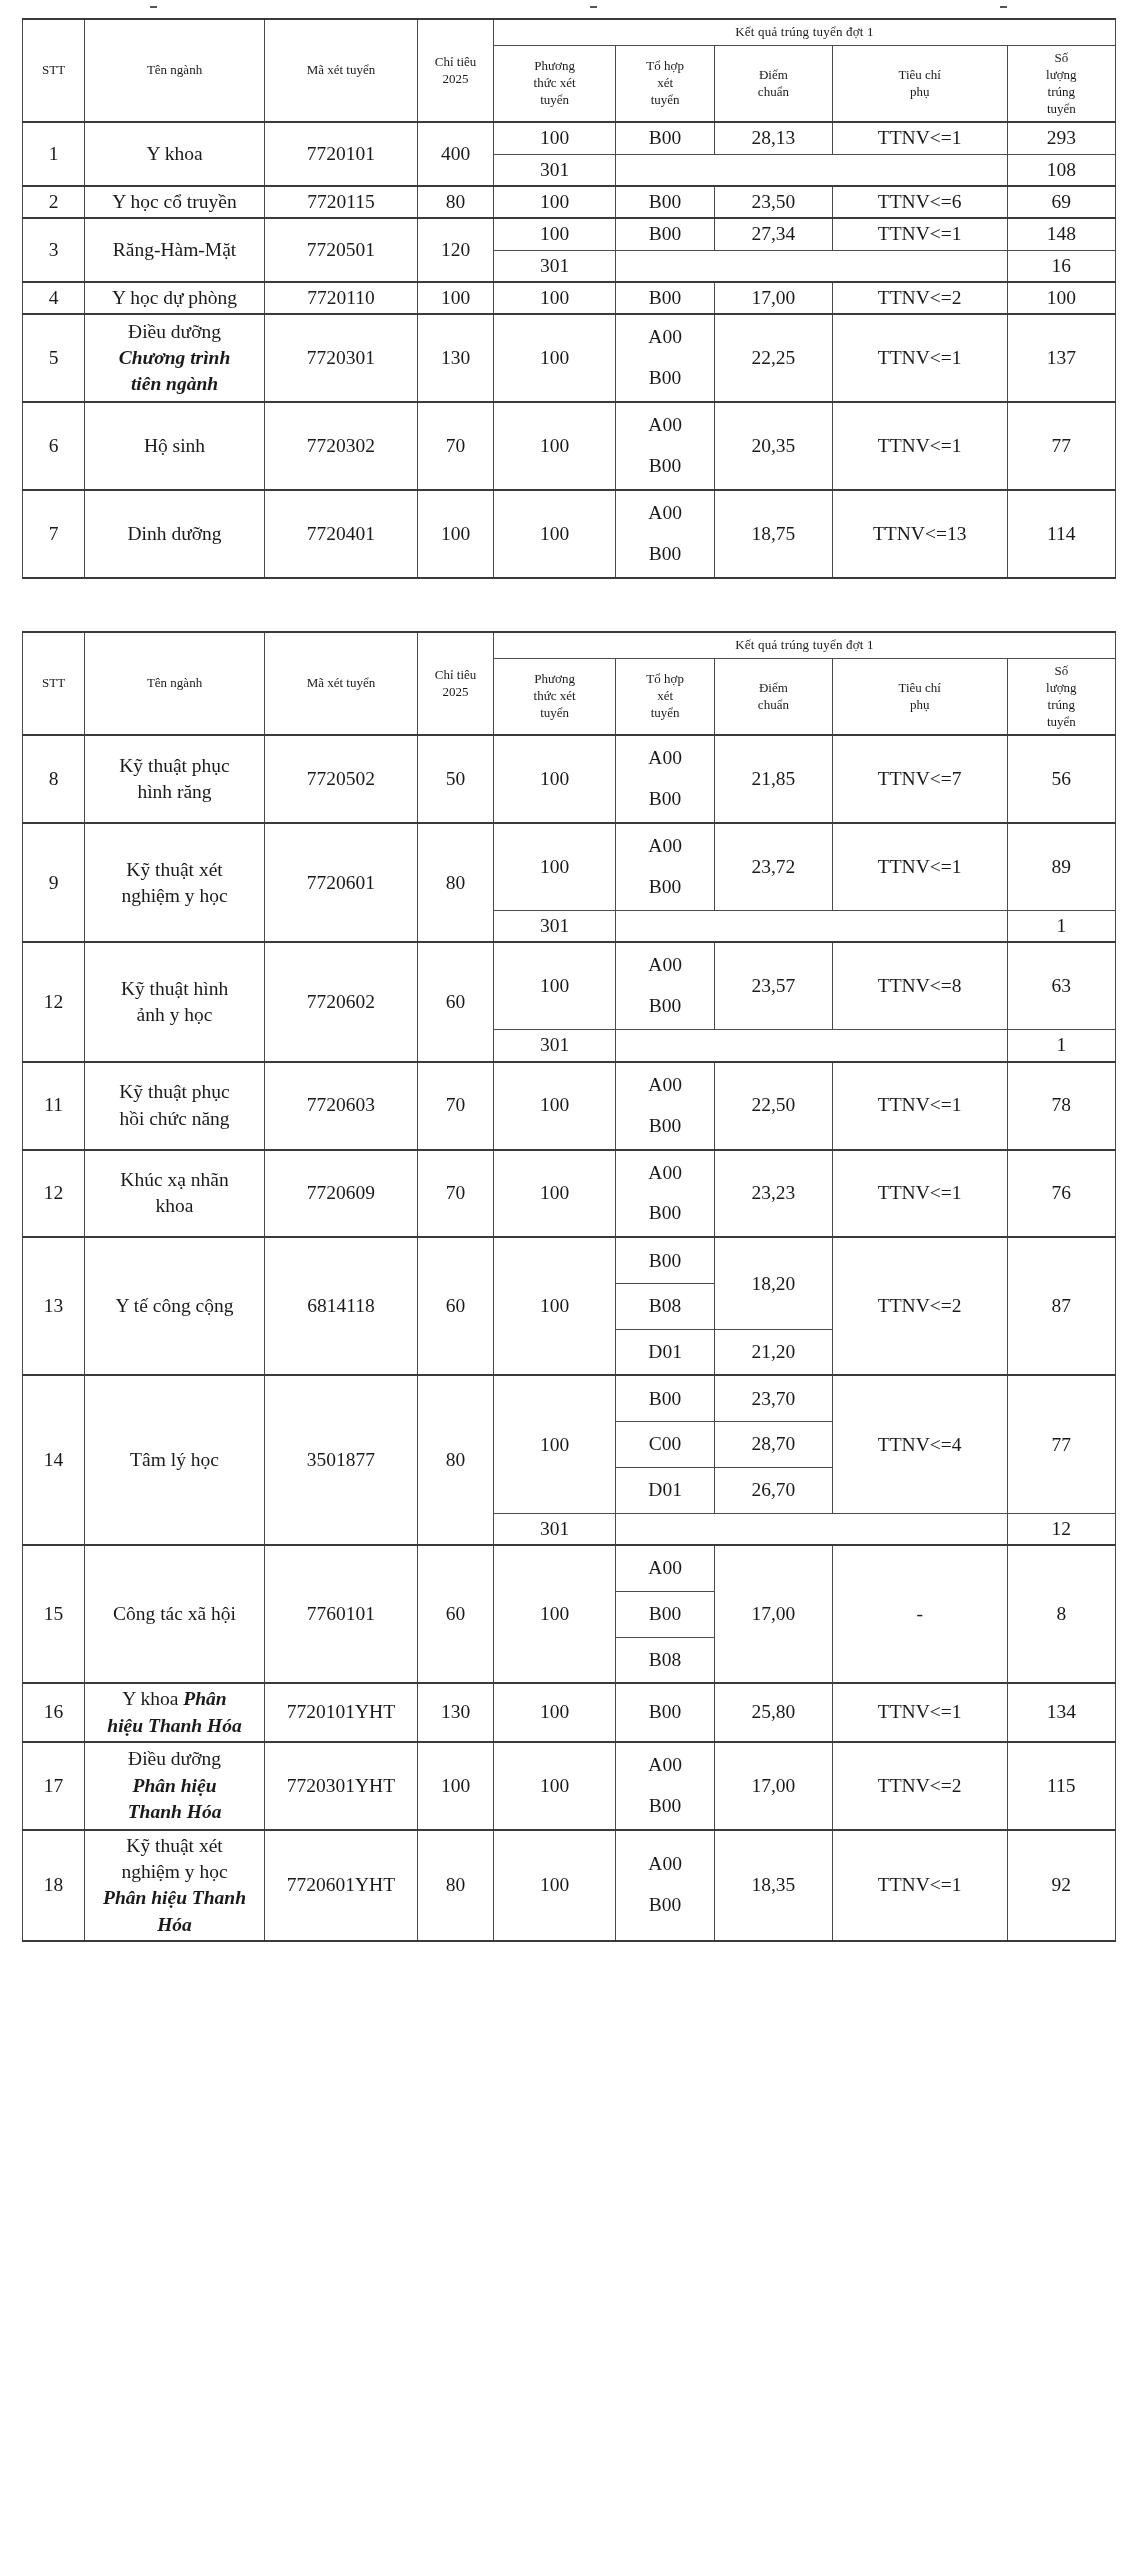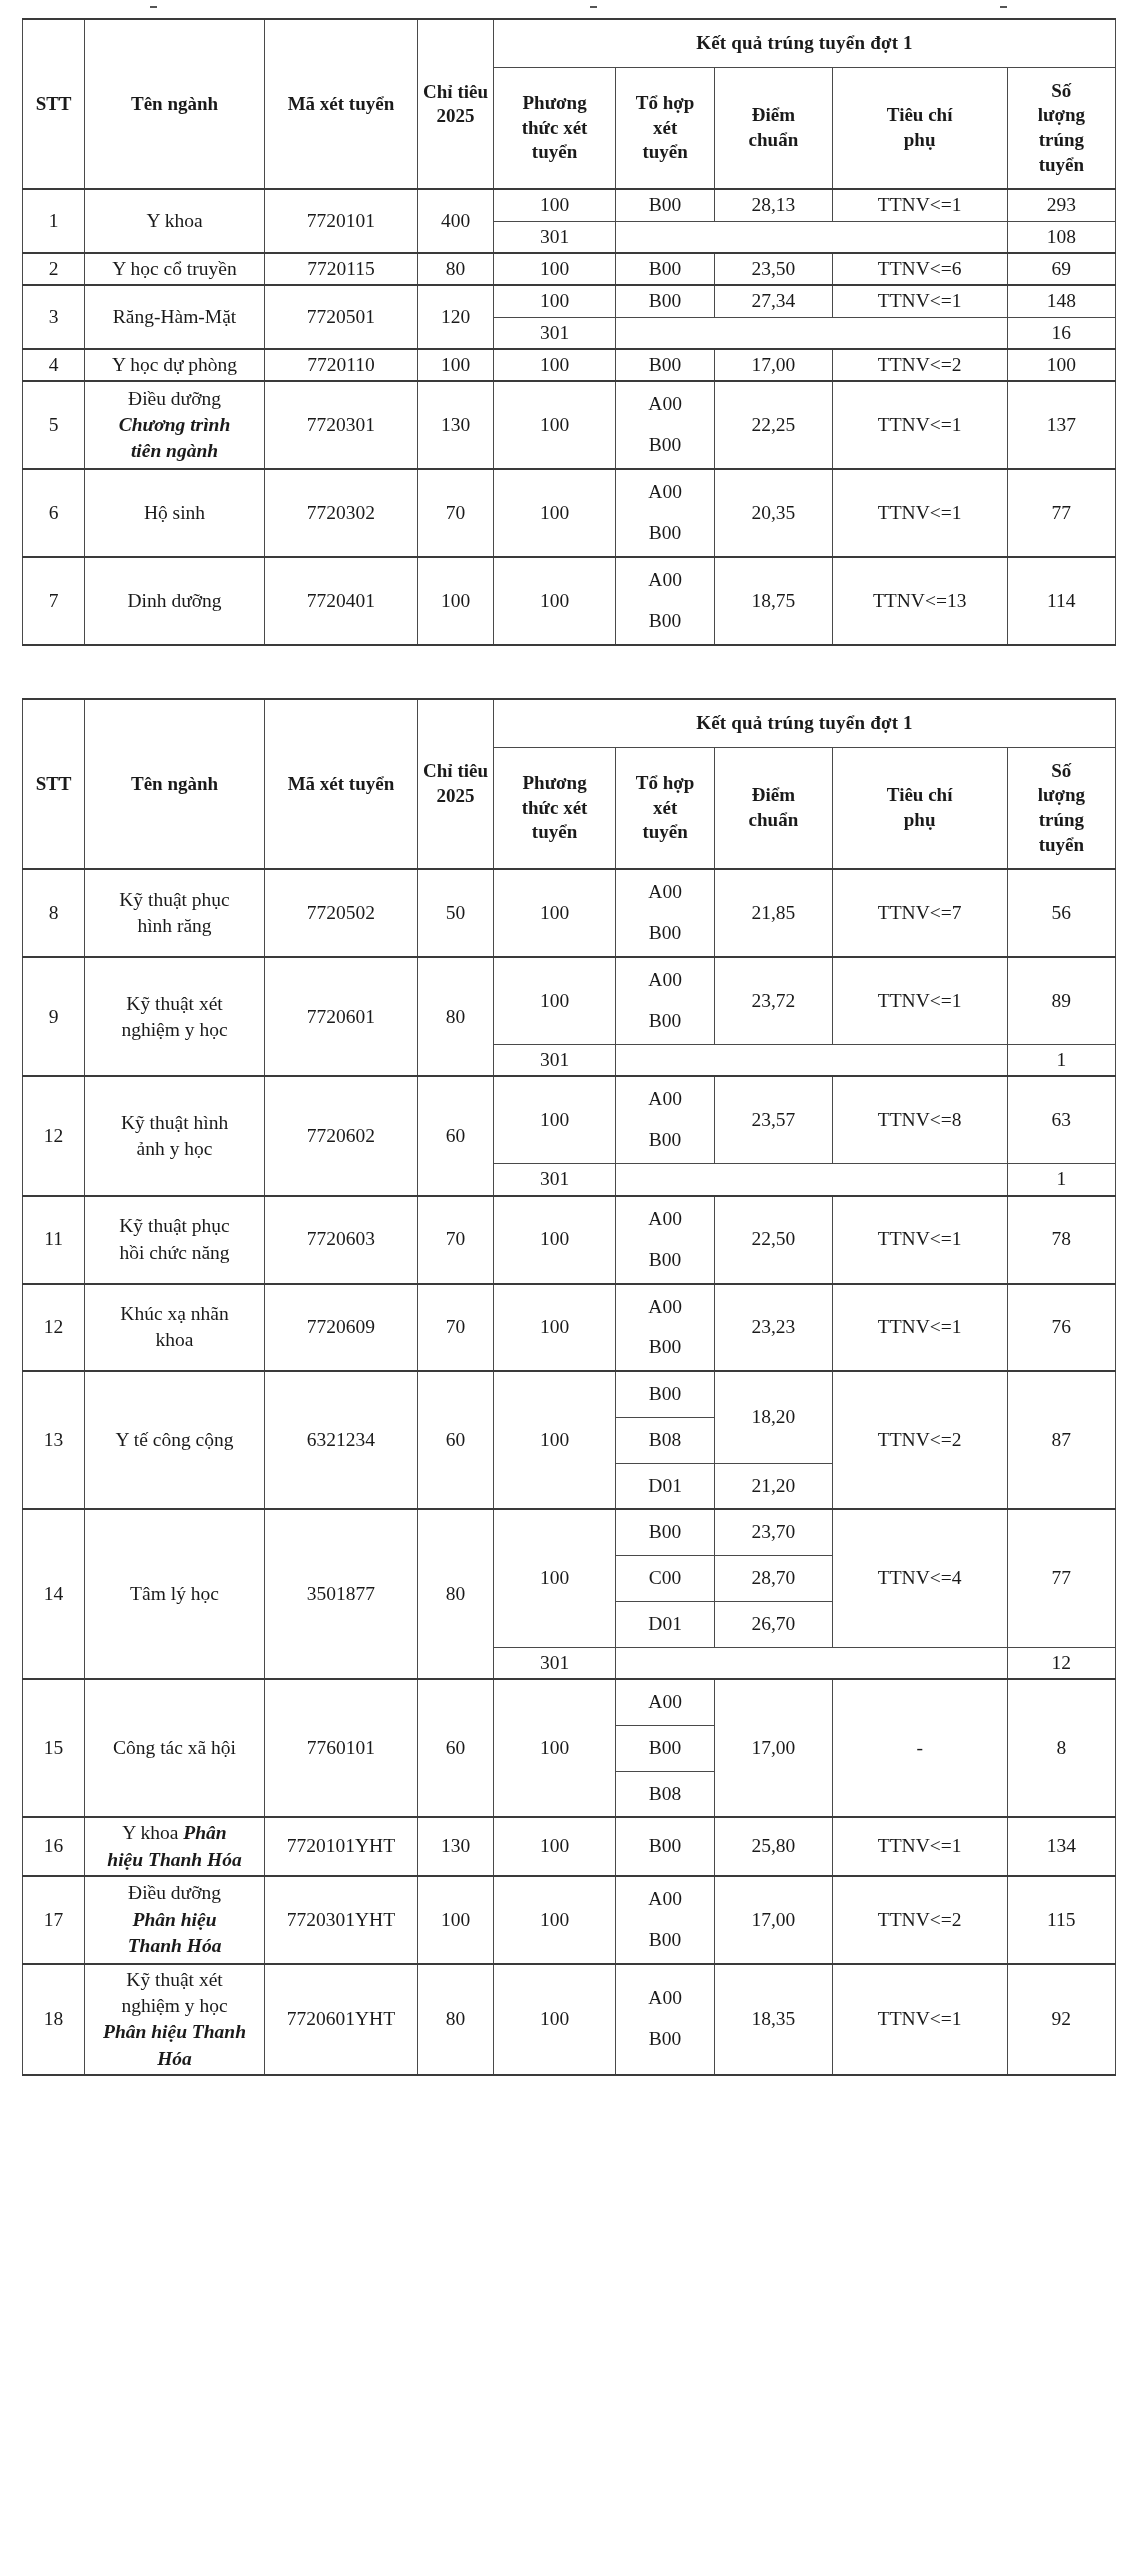--- a/index.html
+++ b/index.html
@@ -43,24 +43,24 @@
   table.results td, table.results th {
     border: 1px solid #4a4a4a;
     text-align: center;
     vertical-align: middle;
     font-weight: normal;
     font-size: 19.5px;
     line-height: 1.35;
     padding: 2px 3px;
   }
   table.results th {
-    font-weight: bold;
-    font-size: 19px;
+    font-weight: normal;
+    font-size: 13px;
     line-height: 1.3;
-    padding: 11px 2px;
+    padding: 4px 2px;
   }
   table.results tr.thick-top > td,
   table.results tr.thick-top > th { border-top: 2px solid #3a3a3a; }
   table.results tr.thick-bot > td { border-bottom: 2px solid #3a3a3a; }
 
   .grp-title {
     font-weight: bold;
     font-size: 20px;
     letter-spacing: .2px;
   }
@@ -311,21 +311,21 @@
             <td rowspan="1">70</td>
             <td>100</td>
             <td style="line-height: 2.1;">A00<br>B00</td>
             <td>23,23</td>
             <td class="nowrapish">TTNV&lt;=1</td>
             <td>76</td>
           </tr>
           <tr class="thick-top">
             <td rowspan="3">13</td>
             <td rowspan="3" class="name-cell">Y tế công cộng</td>
-            <td rowspan="3" class="nowrapish">6321234</td>
+            <td rowspan="3" class="nowrapish">6814118</td>
             <td rowspan="3">60</td>
             <td rowspan="3">100</td>
             <td class="tall">B00</td>
             <td rowspan="2">18,20</td>
             <td rowspan="3">TTNV&lt;=2</td>
             <td rowspan="3">87</td>
           </tr>
           <tr>
             <td class="tall">B08</td>
           </tr>

